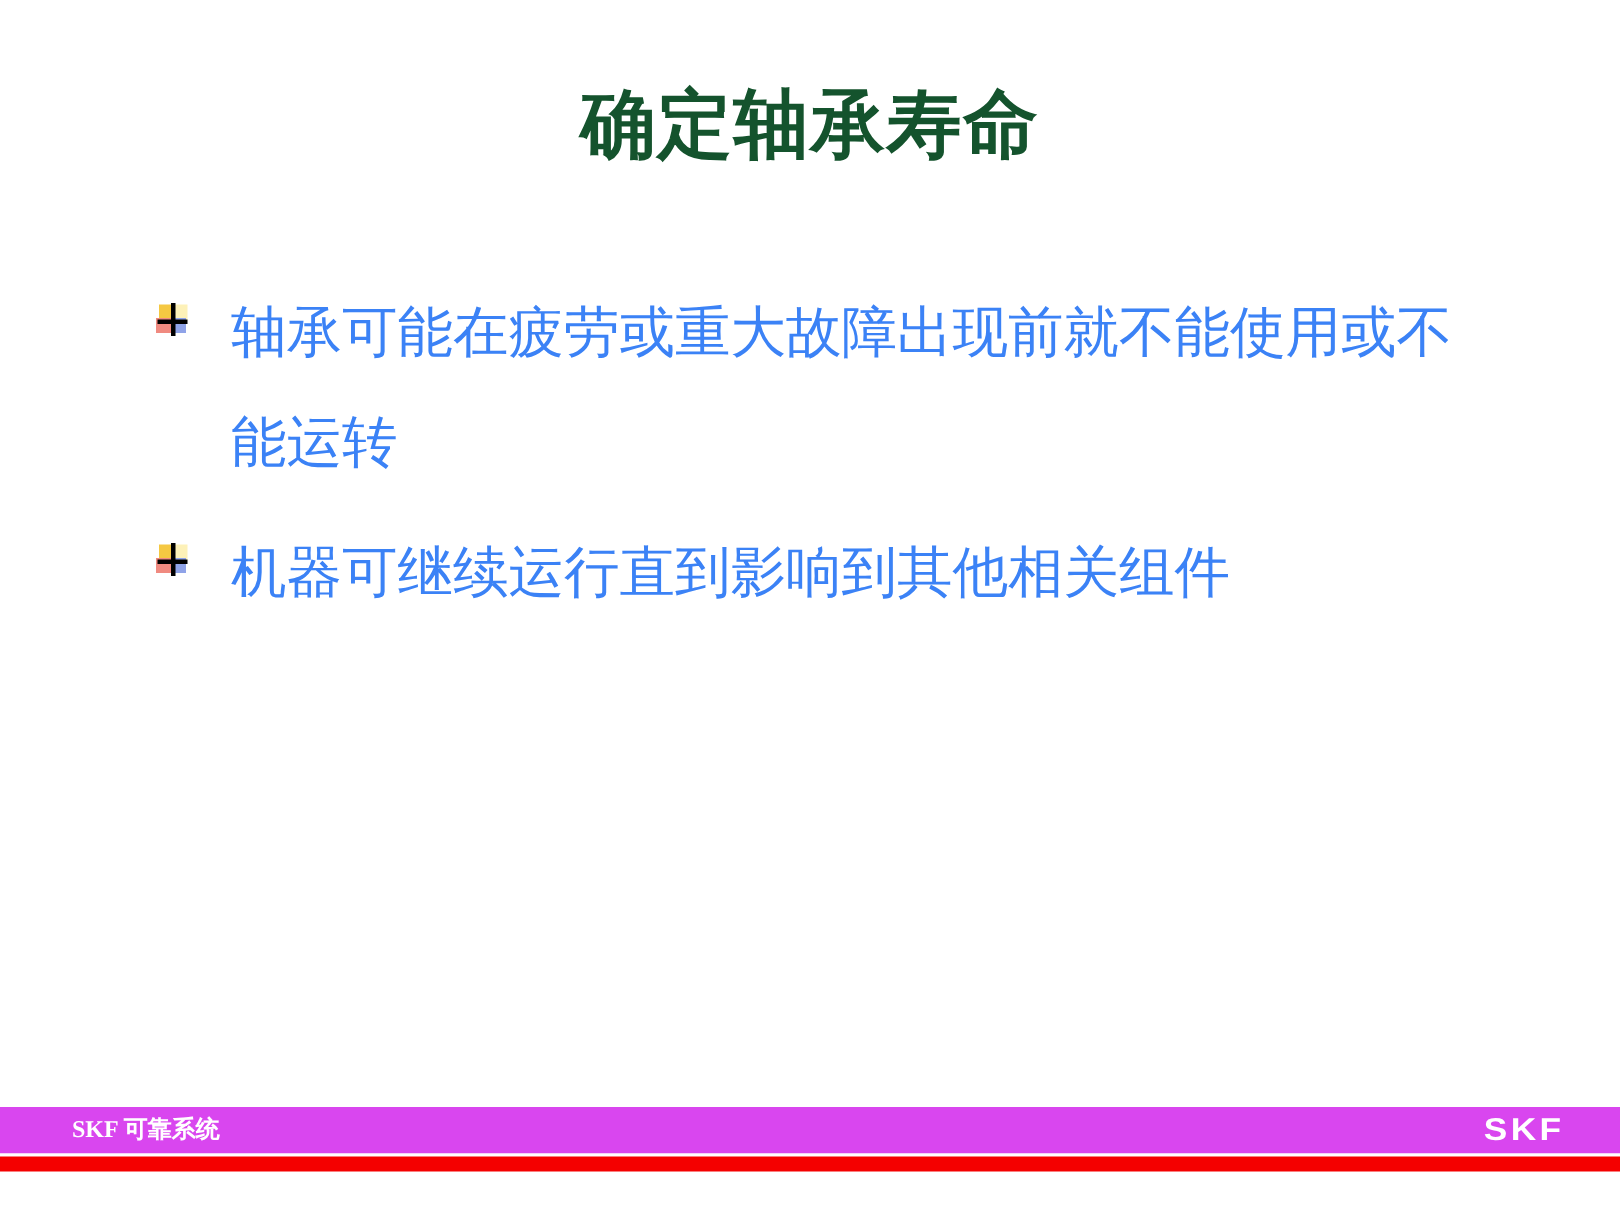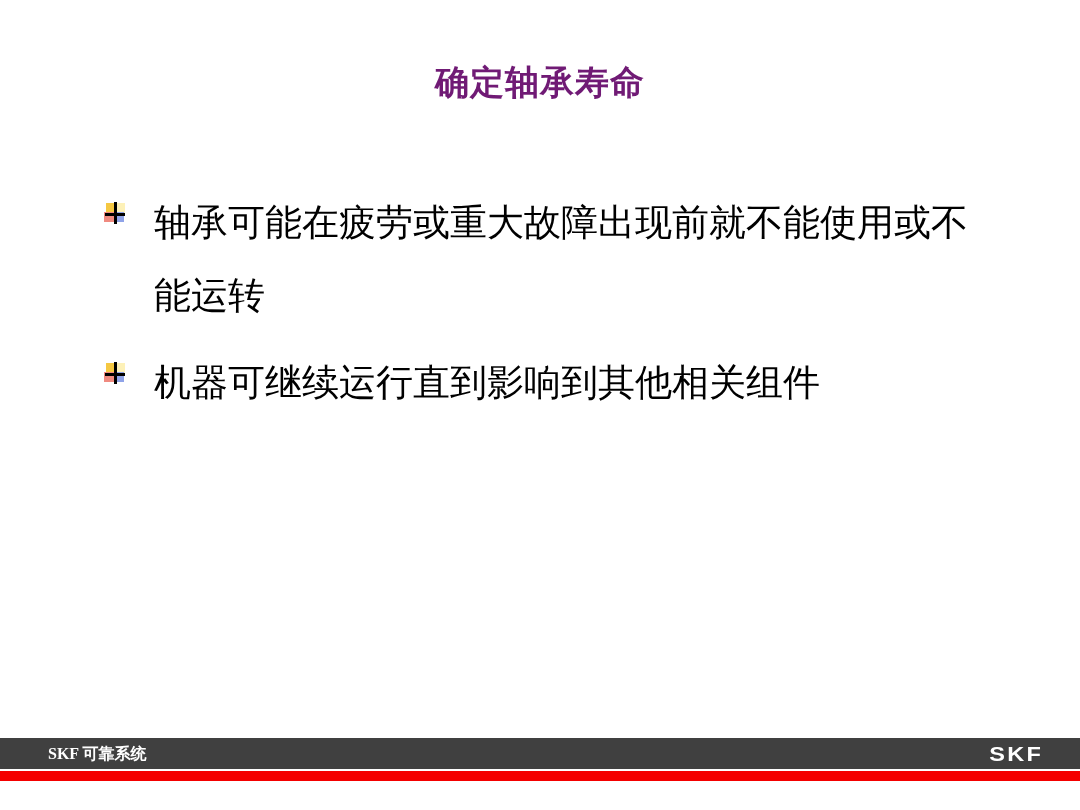--- a/index.html
+++ b/index.html
@@ -21,24 +21,24 @@
     background: #ffffff;
   }
 
   
   .slide-title {
     position: absolute;
     top: 52px;
     left: 0;
     width: 1080px;
     text-align: center;
-    font-size: 34px;
+    font-size: 50px;
     line-height: 62px;
     font-weight: bold;
-    color: #701a75;
+    color: #14532d;
     letter-spacing: 1px;
     font-family: "Liberation Serif", "DejaVu Serif", serif;
     white-space: nowrap;
   }
 
   
   .body-list {
     position: absolute;
     top: 186px;
     left: 104px;
@@ -83,34 +83,34 @@
     top: 11px;
     width: 20px;
     height: 3px;
     background: #000000;
   }
 
   .bullet-text {
     flex: 1 1 auto;
     font-size: 37px;
     line-height: 73px;
-    color: #000000;
+    color: #3b82f6;
     font-weight: normal;
     font-family: "Liberation Serif", "DejaVu Serif", serif;
     letter-spacing: 0px;
   }
 
   
   .footer {
     position: absolute;
     left: 0;
     top: 738px;
     width: 1080px;
     height: 31px;
-    background: #404040;
+    background: #d946ef;
   }
   .footer-text {
     position: absolute;
     left: 48px;
     top: 0;
     height: 31px;
     line-height: 31px;
     color: #ffffff;
     font-size: 16px;
     font-weight: bold;

